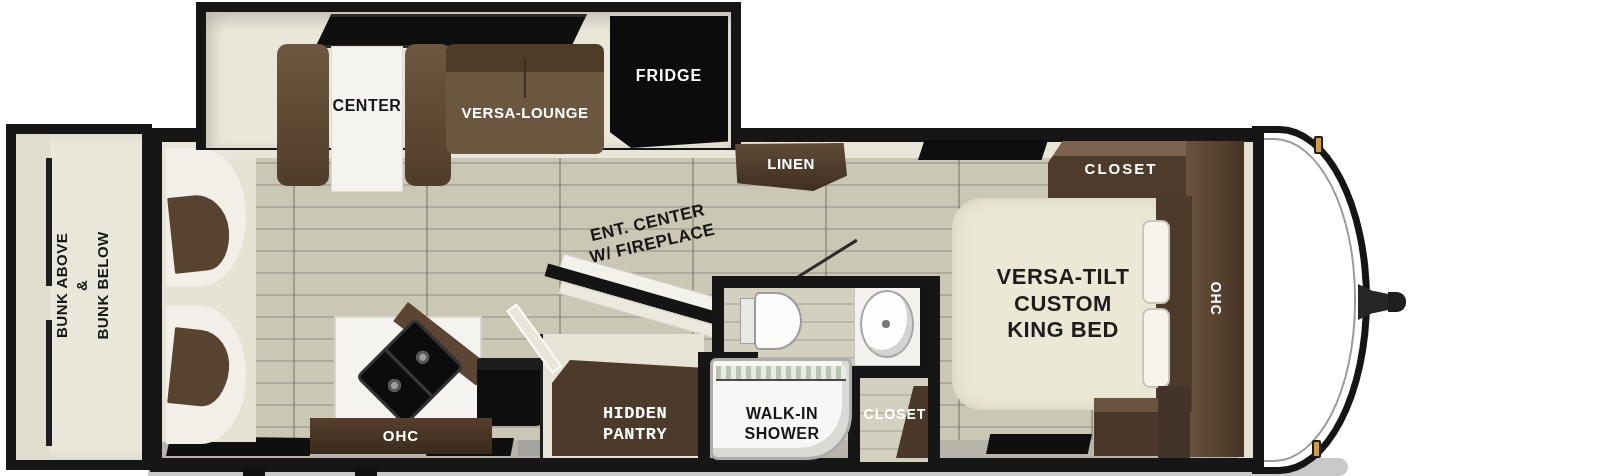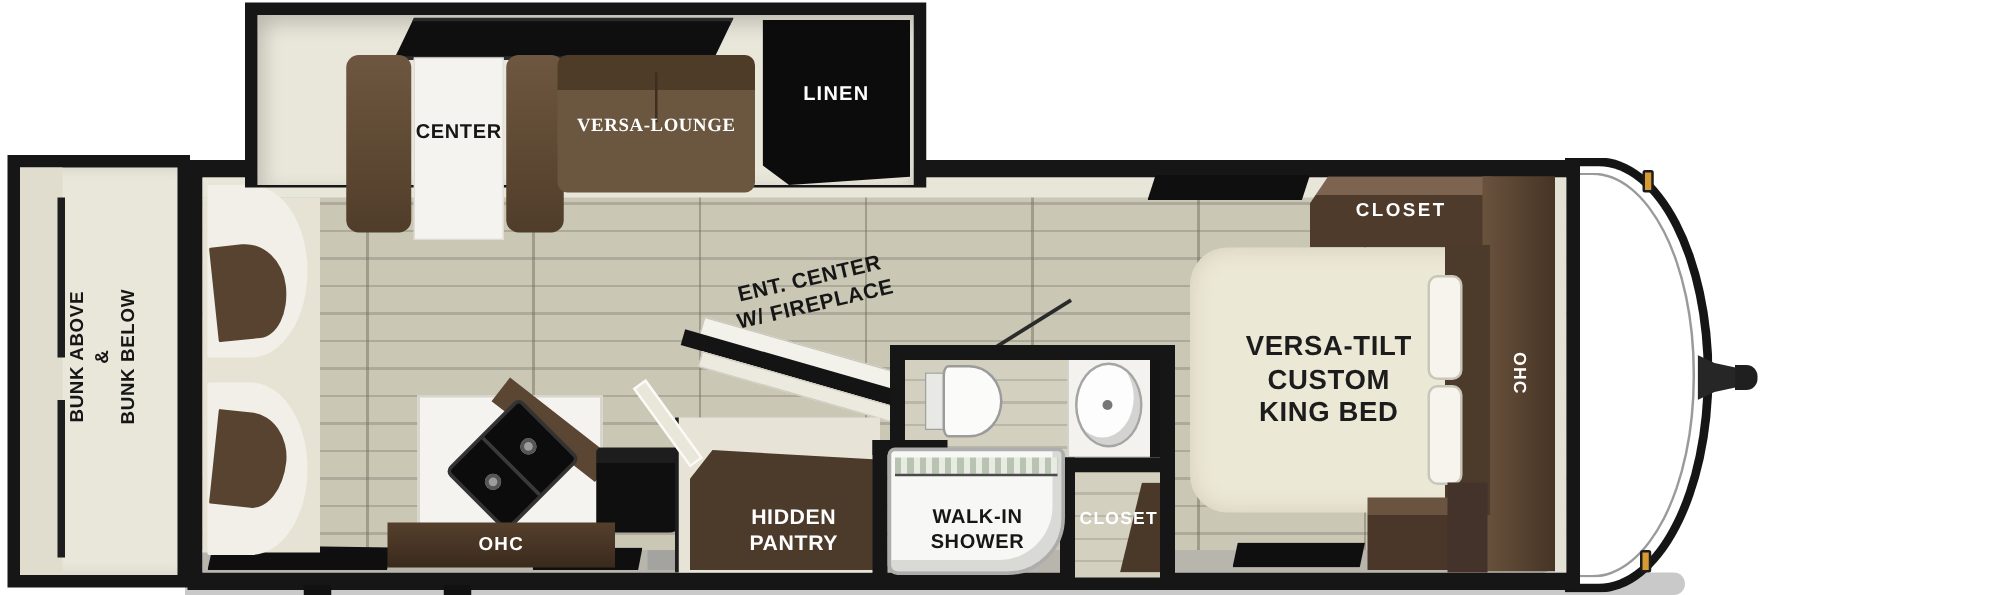--- a/index.html
+++ b/index.html
@@ -57,34 +57,37 @@
   <div style="left:206px;top:12px;width:525px;height:136px;background:#e9e6da;box-shadow:inset 0 10px 14px rgba(0,0,0,.12), inset 10px 0 12px rgba(0,0,0,.08);"></div>
   <div style="left:315px;top:14px;width:272px;height:34px;background:#0f0f0f;border:3px solid #2a2a2a;clip-path:polygon(6% 0,100% 0,94% 100%,0 100%);"></div>
   <div style="left:277px;top:44px;width:52px;height:142px;background:linear-gradient(180deg,#6e5740,#503d29);border-radius:10px;"></div>
   <div style="left:331px;top:46px;width:72px;height:146px;background:#f4f3ef;border:1px solid #dddbd2;"></div>
   <div style="left:405px;top:44px;width:46px;height:142px;background:linear-gradient(180deg,#6e5740,#503d29);border-radius:10px;"></div>
   <div style="left:446px;top:44px;width:158px;height:110px;background:linear-gradient(180deg,#4e3b28 0 28px,#6b563f 28px);border-radius:8px;"></div>
   <div style="left:524px;top:58px;width:2px;height:40px;background:#3e2e1f;"></div>
   <div style="left:610px;top:16px;width:118px;height:132px;background:#0c0c0c;clip-path:polygon(0 0,100% 0,100% 95%,18% 100%,0 88%);"></div>
 
   <div class="lbl" style="left:326px;top:96px;width:82px;font-size:16px;color:#161616;">CENTER</div>
-  <div class="lbl" style="left:446px;top:92px;width:158px;font-size:15px;color:#ffffff;font-family:Liberation Serif, serif;">VERSA-LOUNGE</div>
-  <div class="lbl" style="left:610px;top:66px;width:118px;font-size:16px;color:#ffffff;letter-spacing:1px;">LINEN</div>
+  <div class="lbl" style="left:446px;top:104px;width:158px;font-size:15px;color:#ffffff;">VERSA-LOUNGE</div>
+  <div class="lbl" style="left:610px;top:66px;width:118px;font-size:16px;color:#ffffff;letter-spacing:1px;">FRIDGE</div>
 
   <div class="wall" style="left:6px;top:124px;width:146px;height:346px;"></div>
   <div style="left:16px;top:134px;width:126px;height:326px;background:#e9e6da;box-shadow:inset 10px 0 12px rgba(0,0,0,.1);"></div>
   <div style="left:16px;top:134px;width:34px;height:326px;background:#e0ddcf;"></div>
   <div style="left:46px;top:158px;width:6px;height:128px;background:#1d1d1d;"></div>
   <div style="left:46px;top:320px;width:6px;height:126px;background:#1d1d1d;"></div>
   <div class="flex" style="left:20px;top:170px;width:125px;height:230px;">
     <span class="lbl" style="position:static;display:block;width:220px;transform:rotate(-90deg);font-size:15px;color:#161616;line-height:1.35;">BUNK ABOVE
 &amp;
 BUNK BELOW</span>
   </div>
 
+  <div class="flex" style="left:735px;top:143px;width:112px;height:48px;background:linear-gradient(180deg,#5f4a36,#3f2f21);clip-path:polygon(0 2%,97% 0,100% 68%,70% 100%,2% 84%);">
+    <span class="lbl" style="position:static;font-size:15px;color:#fff;margin-bottom:6px;">LINEN</span>
+  </div>
   <div style="left:918px;top:140px;width:130px;height:20px;background:#0f0f0f;clip-path:polygon(5% 0,100% 0,95% 100%,0 100%);"></div>
   <div class="flex" style="left:1048px;top:141px;width:146px;height:57px;background:linear-gradient(180deg,#7c6450 0 15px,#4e3b2c 15px);clip-path:polygon(10% 0,100% 0,100% 100%,0 100%,0 38%);">
     <span class="lbl" style="position:static;font-size:15px;color:#fff;letter-spacing:2px;">CLOSET</span>
   </div>
   <div class="flex" style="left:1186px;top:141px;width:58px;height:316px;background:linear-gradient(90deg,#6a533d,#463425);">
     <span class="lbl" style="position:static;transform:rotate(90deg);font-size:14px;color:#fff;letter-spacing:1px;">OHC</span>
   </div>
 
   <div style="left:952px;top:198px;width:222px;height:212px;background:#ece8d6;border-radius:30px 4px 4px 30px;box-shadow:inset 0 0 18px rgba(140,130,100,.25);"></div>
   <div style="left:1156px;top:196px;width:36px;height:216px;background:#4c3a2b;"></div>
@@ -115,21 +118,21 @@
   </div>
   <div style="left:477px;top:358px;width:72px;height:68px;background:linear-gradient(180deg,#1d1d1d 0 12px,#0f0f0f 12px);border-radius:4px 4px 14px 4px;"></div>
   <div class="flex" style="left:310px;top:418px;width:182px;height:36px;background:linear-gradient(180deg,#553f2c,#3a2a1c);">
     <span class="lbl" style="position:static;font-size:15px;color:#fff;letter-spacing:1px;">OHC</span>
   </div>
 
   <div style="left:540px;top:334px;width:164px;height:124px;background:#e7e4d7;border-left:3px solid #1d1d1d;"></div>
   <div style="left:552px;top:360px;width:150px;height:96px;background:#4c3a2a;clip-path:polygon(0 24%,12% 0,100% 8%,100% 100%,0 100%);"></div>
   <div style="left:552px;top:296px;width:13px;height:78px;background:#e9e6da;border:2px solid #fbfaf6;transform:rotate(-36deg);transform-origin:bottom left;"></div>
   <div class="flex" style="left:580px;top:398px;width:110px;height:52px;">
-    <span class="lbl" style="position:static;font-size:17px;color:#fff;">HIDDEN
+    <span class="lbl" style="position:static;font-size:17px;color:#fff;font-family:Liberation Mono, monospace;">HIDDEN
 PANTRY</span>
   </div>
 
   <div class="floor-light" style="left:724px;top:287px;width:204px;height:80px;"></div>
   <div style="left:740px;top:298px;width:16px;height:46px;background:#e8e8e4;border:1px solid #a0a0a0;"></div>
   <div style="left:754px;top:292px;width:48px;height:58px;background:#fbfbfa;border:2px solid #9b9b9b;border-radius:10% 55% 55% 10% / 14% 50% 50% 14%;"></div>
   <div style="left:854px;top:284px;width:68px;height:82px;background:#f3f2ee;border:1px solid #c7c7c2;"></div>
   <div style="left:860px;top:290px;width:54px;height:68px;background:#fdfdfd;border:2px solid #a5a5a5;border-radius:50%;box-shadow:inset -5px -6px 0 rgba(160,160,155,.45);"></div>
   <div style="left:882px;top:320px;width:8px;height:8px;background:#777;border-radius:50%;"></div>
   <div style="left:920px;top:284px;width:10px;height:82px;background:#131313;"></div>

